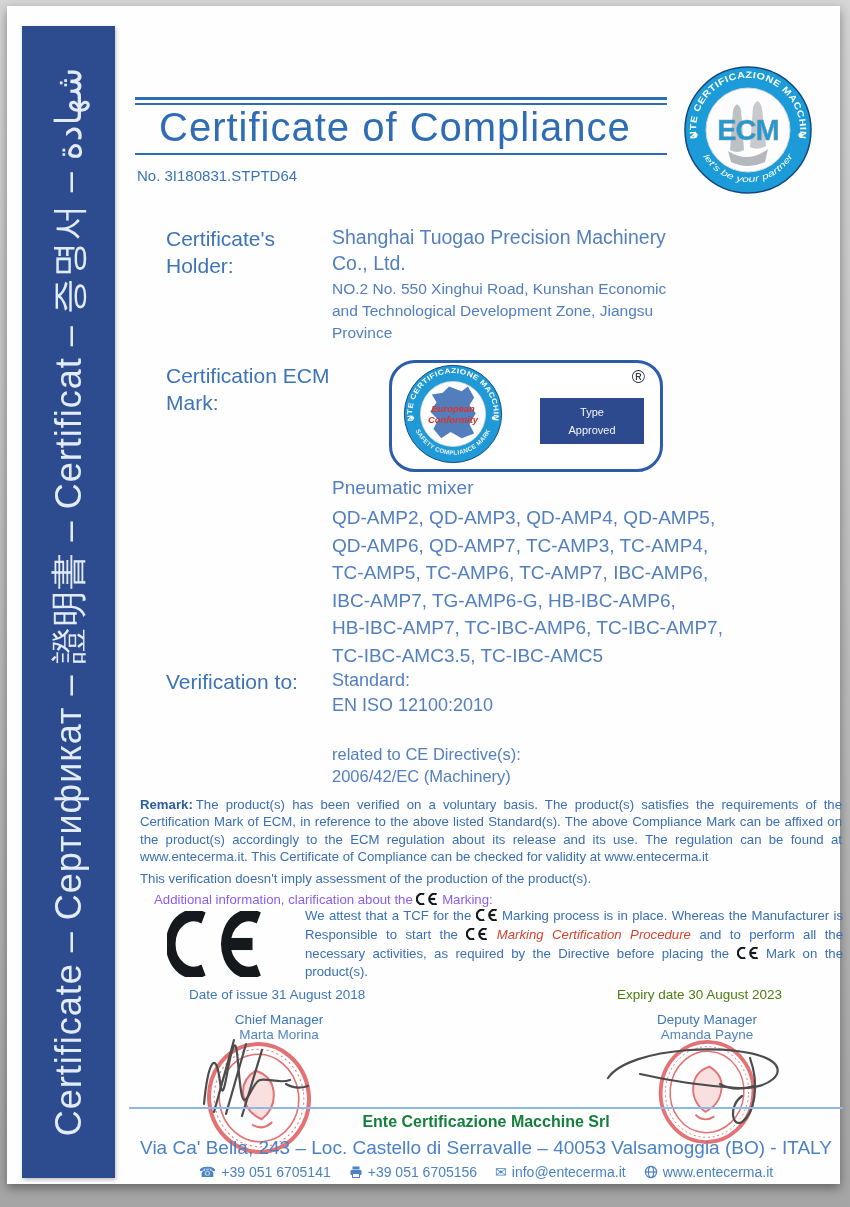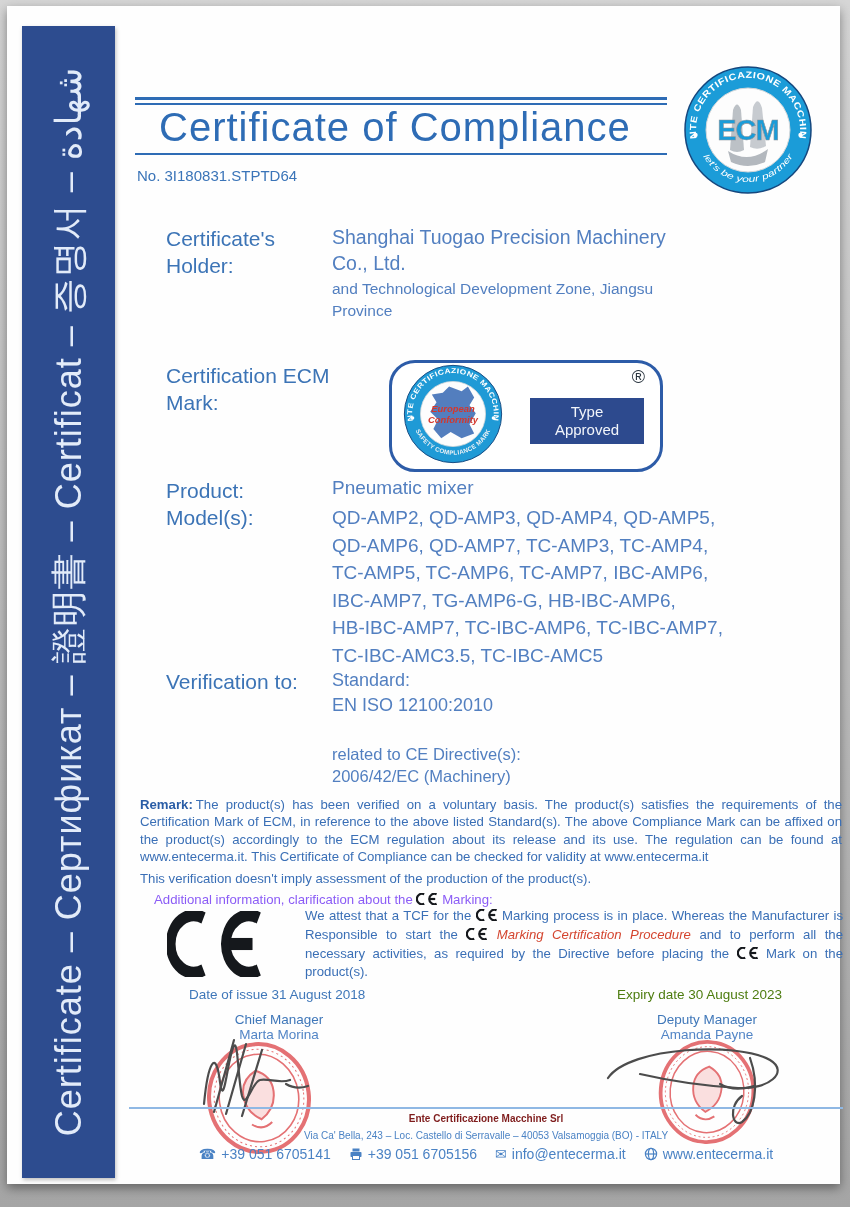--- a/index.html
+++ b/index.html
@@ -32,22 +32,22 @@
   
   .lbl{position:absolute;left:159px;color:#3c74b6;font-size:21px;line-height:27px;}
   .val{position:absolute;left:325px;color:#527fc0;}
   .holder-lbl{top:219px;}
   .holder-name{top:218px;font-size:19.5px;line-height:26px;}
   .holder-addr{top:272px;font-size:15.5px;line-height:22px;}
   .mark-lbl{top:356px;}
   .mark-badge{position:absolute;left:382px;top:354px;width:268px;height:106px;
     border:3.5px solid #2d5ca8;border-radius:26px;background:#fff;}
   .badge-logo{position:absolute;left:10px;top:0px;width:102px;height:102px;}
-  .type-box{position:absolute;right:16px;top:35px;width:114px;height:46px;
-    background:#2d4a8e;color:#f2f5fa;font-size:15px;line-height:18px;
+  .type-box{position:absolute;right:16px;top:35px;width:104px;height:46px;
+    background:#2d4a8e;color:#f2f5fa;font-size:11px;line-height:18px;
     text-align:center;display:flex;flex-direction:column;justify-content:center;}
   .reg-mark{position:absolute;right:15px;top:4px;font-size:18px;color:#2b3640;}
   .product-lbl{top:471px;}
   .product-name{top:471px;font-size:19px;}
   .model-lines{top:498px;font-size:19px;line-height:27.5px;}
   .verif-lbl{top:662px;}
   .std-block{top:662px;font-size:18px;line-height:25px;}
   .dir-block{top:737px;font-size:16.5px;line-height:22px;}
   
   .remark{position:absolute;left:133px;top:790px;width:702px;margin:0;
@@ -71,22 +71,22 @@
   .signer-right{left:600px;top:1006px;}
   .stamp{position:absolute;opacity:.85;}
   .stamp-left{left:196px;top:1036px;width:112px;height:112px;transform:rotate(-7deg);}
   .stamp-right{left:648px;top:1034px;width:104px;height:104px;transform:rotate(5deg);}
   .sig{position:absolute;}
   .sig-left{left:183px;top:1016px;width:155px;height:100px;}
   .sig-right{left:593px;top:1028px;width:205px;height:92px;}
   
   .foot-rule{position:absolute;left:122px;top:1101px;width:714px;height:1.6px;background:#8fb8e4;}
   .footer{position:absolute;left:122px;top:1107px;width:714px;text-align:center;}
-  .foot-co{font-size:10px;font-weight:bold;color:#7f1d1d;margin:0 0 6px 0;}
-  .foot-addr{font-size:10px;color:#4a82c4;margin:0 0 5px 0;}
+  .foot-co{font-size:16px;font-weight:bold;color:#15803d;margin:0 0 6px 0;}
+  .foot-addr{font-size:19px;color:#4a82c4;margin:0 0 5px 0;}
   .foot-contact{font-size:14px;color:#4a82c4;display:flex;justify-content:center;
     align-items:center;gap:5px;}
   .foot-contact .glyph{font-size:14px;}
   .ico{width:14px;height:14px;vertical-align:-2px;}
   .sp{width:8px;display:inline-block;}
 </style>
 </head>
 <body>
 
 <svg width="0" height="0" style="position:absolute" aria-hidden="true">
@@ -135,20 +135,21 @@
 
     <div class="lbl holder-lbl">
       <div>Certificate's</div>
       <div>Holder:</div>
     </div>
     <div class="val holder-name">
       <div>Shanghai Tuogao Precision Machinery</div>
       <div>Co., Ltd.</div>
     </div>
     <div class="val holder-addr">
+      <div>NO.2 No. 550 Xinghui Road, Kunshan Economic</div>
       <div>and Technological Development Zone, Jiangsu</div>
       <div>Province</div>
     </div>
 
     <div class="lbl mark-lbl">
       <div>Certification ECM</div>
       <div>Mark:</div>
     </div>
     <div class="mark-badge">
       <svg class="badge-logo" viewBox="0 0 130 130">
@@ -170,24 +171,20 @@
         <text x="65" y="62" font-size="12" font-weight="bold" font-style="italic" text-anchor="middle" fill="#d5372c">European</text>
         <text x="65" y="77" font-size="12" font-weight="bold" font-style="italic" text-anchor="middle" fill="#d5372c">Conformity</text>
       </svg>
       <div class="type-box">
         <span>Type</span>
         <span>Approved</span>
       </div>
       <div class="reg-mark">®</div>
     </div>
 
-    <div class="lbl product-lbl">
-      <div>Product:</div>
-      <div>Model(s):</div>
-    </div>
     <div class="val product-name">Pneumatic mixer</div>
     <div class="val model-lines">
       <div>QD-AMP2, QD-AMP3, QD-AMP4, QD-AMP5,</div>
       <div>QD-AMP6, QD-AMP7, TC-AMP3, TC-AMP4,</div>
       <div>TC-AMP5, TC-AMP6, TC-AMP7, IBC-AMP6,</div>
       <div>IBC-AMP7, TG-AMP6-G, HB-IBC-AMP6,</div>
       <div>HB-IBC-AMP7, TC-IBC-AMP6, TC-IBC-AMP7,</div>
       <div>TC-IBC-AMC3.5, TC-IBC-AMC5</div>
     </div>
 

